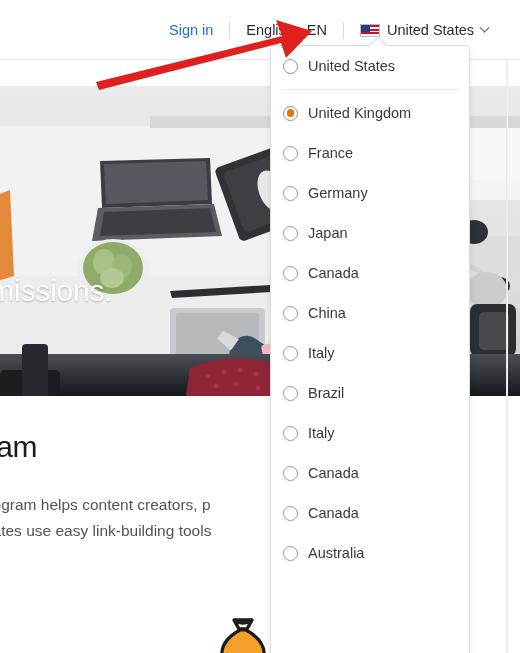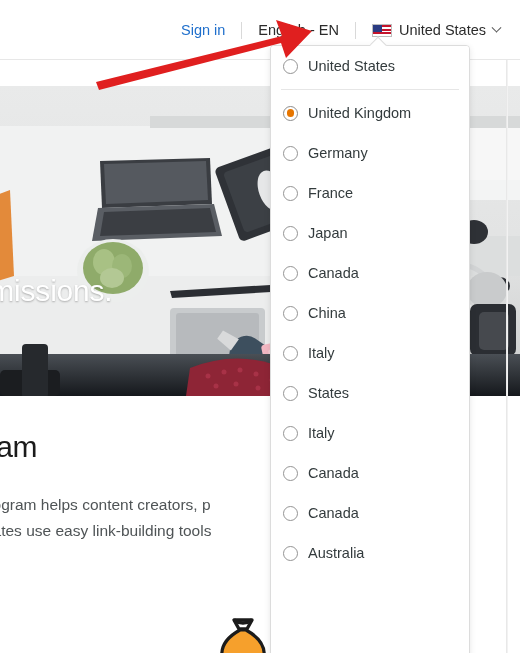--- a/index.html
+++ b/index.html
@@ -35,21 +35,21 @@
     border-bottom: 1px solid #e7e7e7;
   }
 
   .topbar-inner {
     position: absolute;
     right: 0;
     top: 19px;
     display: flex;
     align-items: center;
     height: 22px;
-    padding-right: 20px;
+    padding-right: 32px;
   }
 
   .signin-link {
     color: #1f6fcc;
     font-size: 14.5px;
     line-height: 22px;
     text-decoration: none;
     white-space: nowrap;
     cursor: pointer;
   }
@@ -453,45 +453,45 @@
         <span class="radio"></span>
         <span class="dd-label">United States</span>
       </li>
       <li class="dd-sep"></li>
       <li class="dd-item selected">
         <span class="radio"></span>
         <span class="dd-label">United Kingdom</span>
       </li>
       <li class="dd-item">
         <span class="radio"></span>
+        <span class="dd-label">France</span>
+      </li>
+      <li class="dd-item">
+        <span class="radio"></span>
         <span class="dd-label">Germany</span>
       </li>
       <li class="dd-item">
         <span class="radio"></span>
-        <span class="dd-label">France</span>
-      </li>
-      <li class="dd-item">
-        <span class="radio"></span>
         <span class="dd-label">Japan</span>
       </li>
       <li class="dd-item">
         <span class="radio"></span>
         <span class="dd-label">Canada</span>
       </li>
       <li class="dd-item">
         <span class="radio"></span>
         <span class="dd-label">China</span>
       </li>
       <li class="dd-item">
         <span class="radio"></span>
         <span class="dd-label">Italy</span>
       </li>
       <li class="dd-item">
         <span class="radio"></span>
-        <span class="dd-label">States</span>
+        <span class="dd-label">Brazil</span>
       </li>
       <li class="dd-item">
         <span class="radio"></span>
         <span class="dd-label">Italy</span>
       </li>
       <li class="dd-item">
         <span class="radio"></span>
         <span class="dd-label">Canada</span>
       </li>
       <li class="dd-item">

